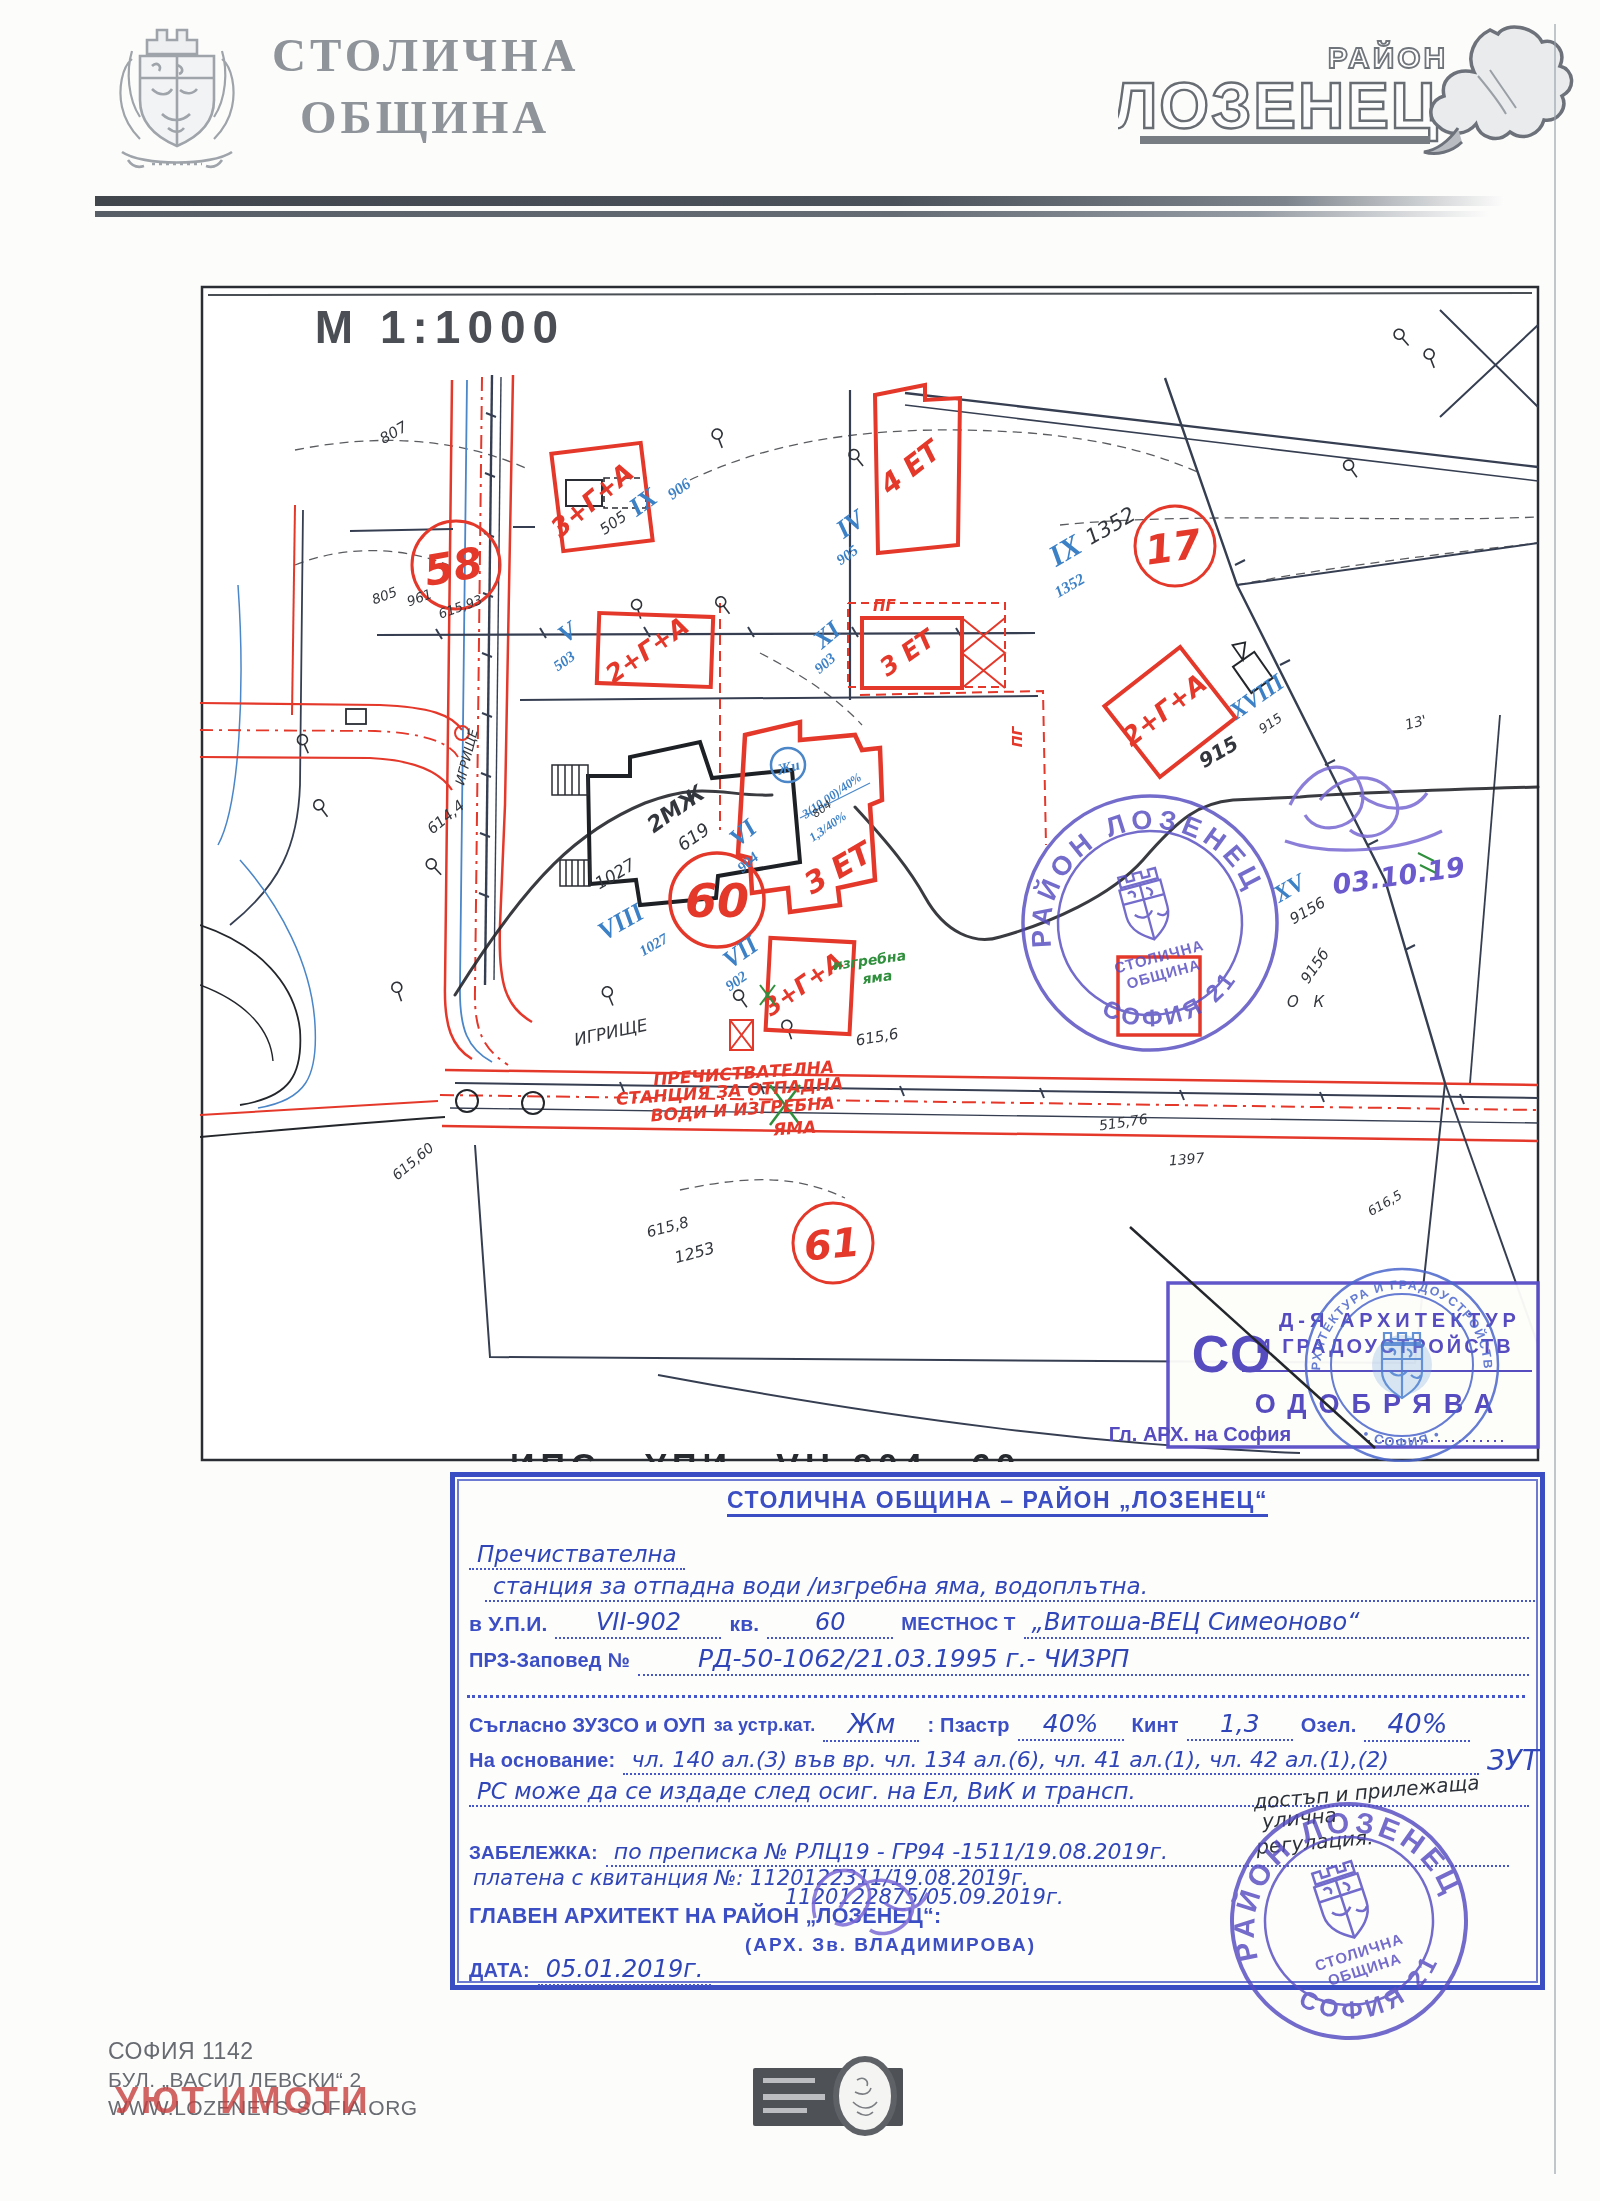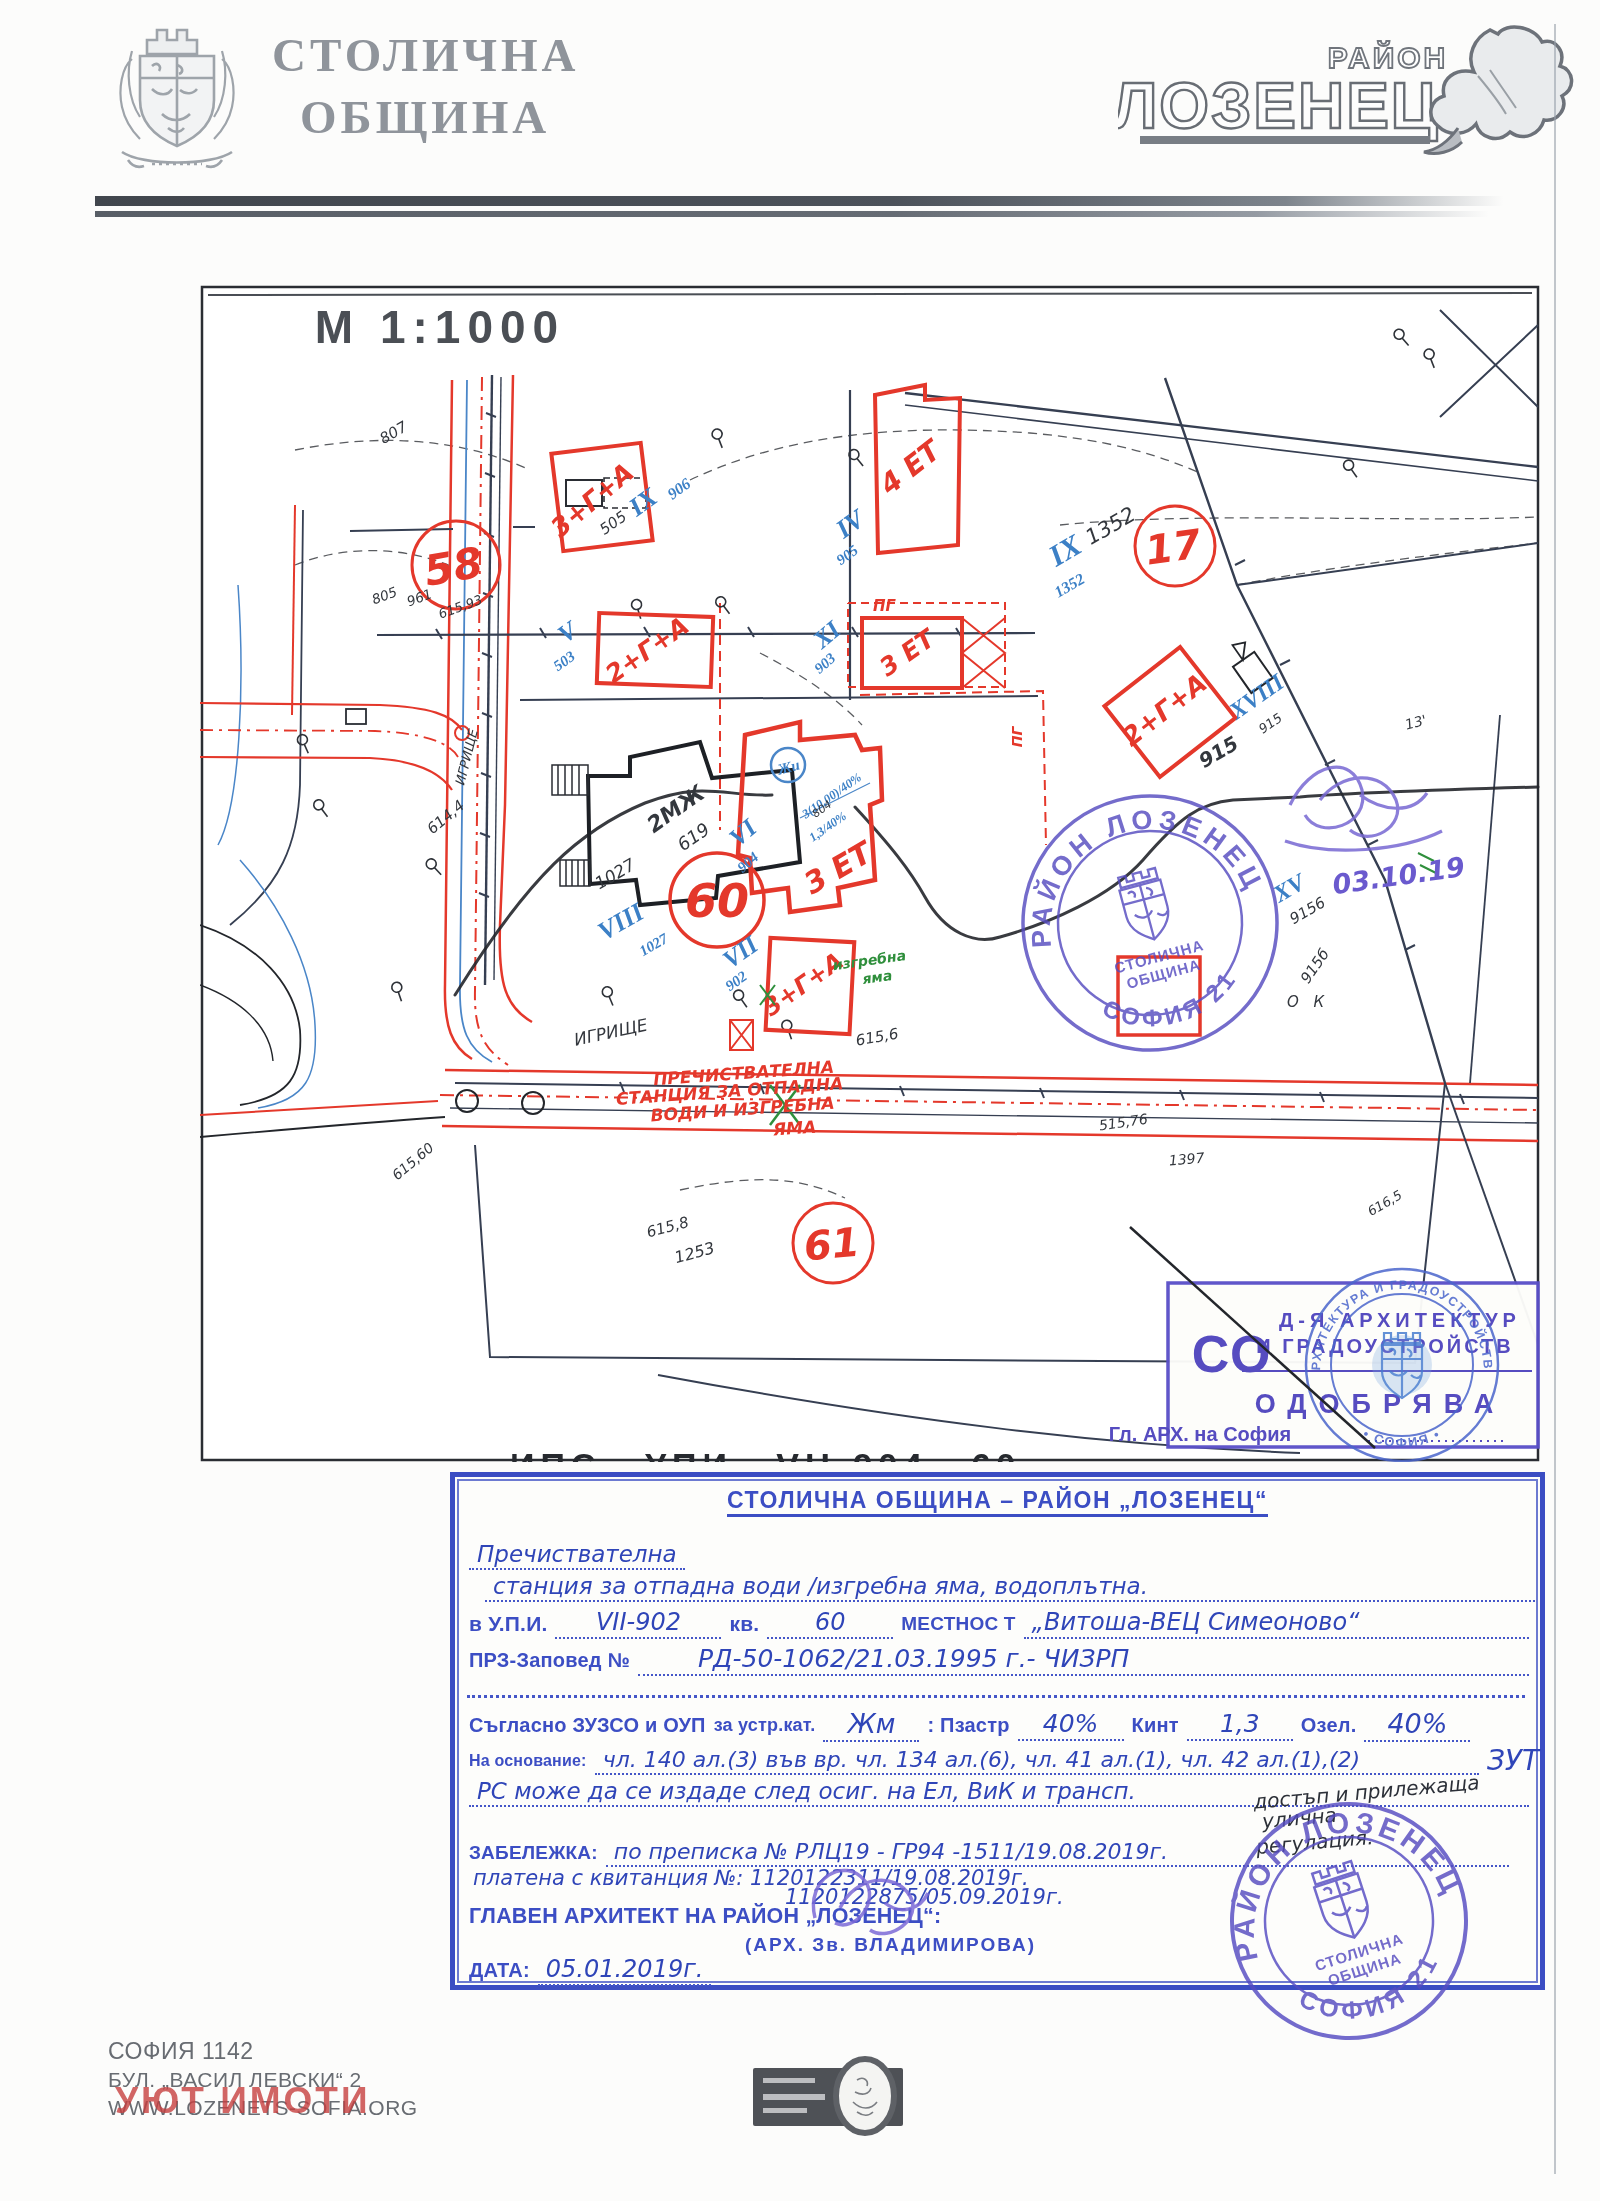--- a/index.html
+++ b/index.html
@@ -422,21 +422,21 @@
       <span class="hw seg" style="font-size:26px;min-width:80px;text-align:center">Жм</span>
       <span class="lbl" style="font-size:20px">: Пзастр</span>
       <span class="hw seg" style="font-size:25px;min-width:90px;text-align:center">40%</span>
       <span class="lbl" style="font-size:20px">Кинт</span>
       <span class="hw seg" style="font-size:25px;min-width:90px;text-align:center">1,3</span>
       <span class="lbl" style="font-size:20px">Озел.</span>
       <span class="hw seg" style="font-size:27px;min-width:90px;text-align:center">40%</span>
     </div>
 
     <div class="frow" style="left:14px;top:267px;width:1070px">
-      <span class="lbl" style="font-size:16px">На основание:</span>
+      <span class="lbl" style="font-size:20px">На основание:</span>
       <span class="hw seg" style="font-size:22px;flex:1">чл. 140 ал.(3) във вр. чл. 134 ал.(6), чл. 41 ал.(1), чл. 42 ал.(1),(2)</span>
       <span class="hw" style="font-size:28px">ЗУТ</span>
     </div>
 
     <div class="frow" style="left:14px;top:301px;width:1060px">
       <span class="hw seg" style="font-size:23px;flex:1">РС може да се издаде след осиг. на Ел, ВиК и трансп.</span>
     </div>
 
 
     <div class="frow" style="left:14px;top:362px;width:1040px">

